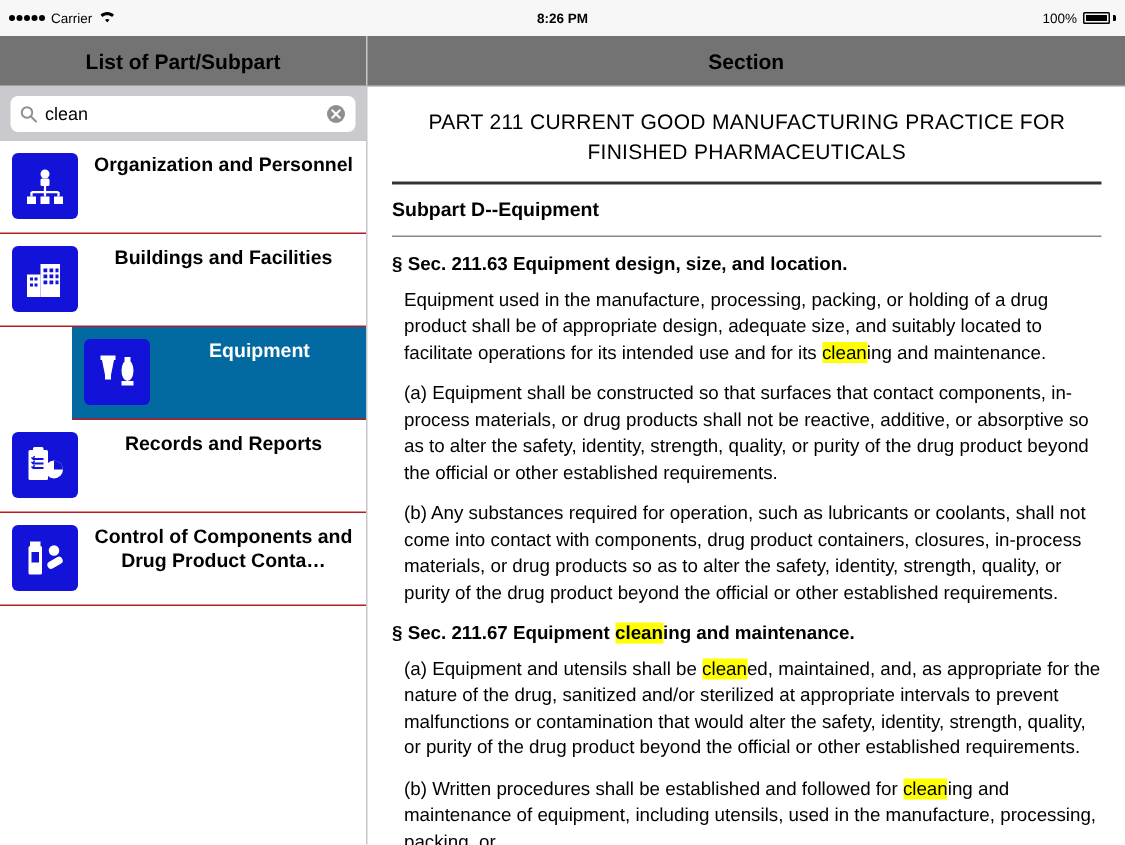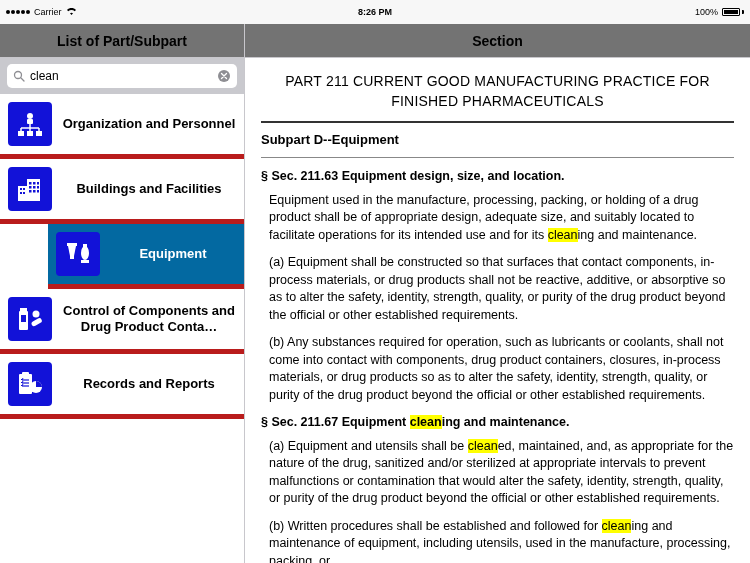--- a/index.html
+++ b/index.html
@@ -24,21 +24,21 @@
   
   .app { display:flex; height: calc(563px - 14px - 34px); }
   .sidebar { width:245px; border-right:1px solid #c8c7cc; background:#fff; display:flex; flex-direction:column; }
   .searchwrap { background:#c9c9ce; padding:6px 7px; }
   .searchfield { background:#fff; border-radius:5px; height:24px; display:flex; align-items:center; padding:0 6px; gap:5px; }
   .searchfield input { border:none; outline:none; flex:1; font-size:12px; height:100%; background:transparent; }
   .search-glass { color:#8e8e93; display:flex; }
   .search-clear { color:#8e8e93; display:flex; cursor:pointer; }
 
   .list { flex:1; overflow:auto; }
-  .item { display:flex; align-items:center; gap:10px; padding:8px 8px; border-bottom:5px solid #b91c1c; min-height:62px; cursor:pointer; }
+  .item { display:flex; align-items:flex-start; gap:10px; padding:8px 8px; border-bottom:1px solid #b91c1c; min-height:62px; cursor:pointer; }
   .item .icon { width:44px; height:44px; background:#1212d8; border-radius:4px; display:flex; align-items:center; justify-content:center; flex-shrink:0; }
   .item .icon svg { fill:#fff; }
   .item .label { flex:1; font-size:13px; font-weight:700; text-align:center; color:#000; line-height:1.25; }
   .item.selected { background:#0369a1;margin-left:48px; }
   .item.selected .label { color:#fff; font-weight:600; }
 
   
   .content { flex:1; padding:10px 16px 0 16px; overflow:auto; font-size:12.5px; line-height:1.4; color:#000; }
   .content h1 { text-align:center; font-size:14px; font-weight:400; margin:4px 0 10px; letter-spacing:0.2px; }
   .content hr { border:none; border-top:2px solid #333; margin:6px 0 8px; }
@@ -150,43 +150,43 @@
               <ellipse cx="22" cy="14" rx="4" ry="7" fill="#fff"></ellipse>
               <rect x="20" y="5" width="4" height="3" fill="#fff"></rect>
               <rect x="18" y="21" width="8" height="3" fill="#fff"></rect>
             </svg>
           </div>
           <div class="label">Equipment</div>
         </div>
         <div class="item">
           <div class="icon">
             <svg width="30" height="30" viewBox="0 0 30 30">
-              <rect x="5" y="4" width="7" height="3" fill="#fff"></rect>
-              <rect x="4" y="7" width="9" height="19" rx="1" fill="#fff"></rect>
-              <rect x="6" y="11" width="5" height="7" fill="#1212d8"></rect>
-              <circle cx="21" cy="10" r="3.5" fill="#fff"></circle>
-              <rect x="16" y="16" width="11" height="5" rx="2.5" fill="#fff" transform="rotate(-30 21 18)"></rect>
-            </svg>
-          </div>
-          <div class="label">Control of Components and Drug Product Conta…</div>
-        </div>
-        <div class="item">
-          <div class="icon">
-            <svg width="30" height="30" viewBox="0 0 30 30">
               <rect x="4" y="5" width="13" height="20" rx="1" fill="#fff"></rect>
               <rect x="7" y="3" width="7" height="4" rx="1" fill="#fff"></rect>
               <line x1="7" y1="11" x2="14" y2="11" stroke="#1212d8" stroke-width="1.2"></line>
               <line x1="7" y1="14" x2="14" y2="14" stroke="#1212d8" stroke-width="1.2"></line>
               <line x1="7" y1="17" x2="14" y2="17" stroke="#1212d8" stroke-width="1.2"></line>
               <path d="M6 10l1 1 1-2M6 13l1 1 1-2M6 16l1 1 1-2" stroke="#1212d8" stroke-width="1" fill="none"></path>
               <path d="M21 12 a6 6 0 1 1 0 12 a6 6 0 0 1 0-12 Z" fill="#fff"></path>
               <path d="M21 12 v6 h6 a6 6 0 0 0 -6 -6 Z" fill="#1212d8"></path>
             </svg>
           </div>
           <div class="label">Records and Reports</div>
+        </div>
+        <div class="item">
+          <div class="icon">
+            <svg width="30" height="30" viewBox="0 0 30 30">
+              <rect x="5" y="4" width="7" height="3" fill="#fff"></rect>
+              <rect x="4" y="7" width="9" height="19" rx="1" fill="#fff"></rect>
+              <rect x="6" y="11" width="5" height="7" fill="#1212d8"></rect>
+              <circle cx="21" cy="10" r="3.5" fill="#fff"></circle>
+              <rect x="16" y="16" width="11" height="5" rx="2.5" fill="#fff" transform="rotate(-30 21 18)"></rect>
+            </svg>
+          </div>
+          <div class="label">Control of Components and Drug Product Conta…</div>
         </div>
       </div>
   </div>
 
   <div class="content" id="content">
       <h1>PART 211 CURRENT GOOD MANUFACTURING PRACTICE FOR FINISHED PHARMACEUTICALS</h1>
       <hr>
       <h2>Subpart D--Equipment</h2>
       <div class="rule"></div>
       <h3>§ Sec. 211.63 Equipment design, size, and location.</h3>

